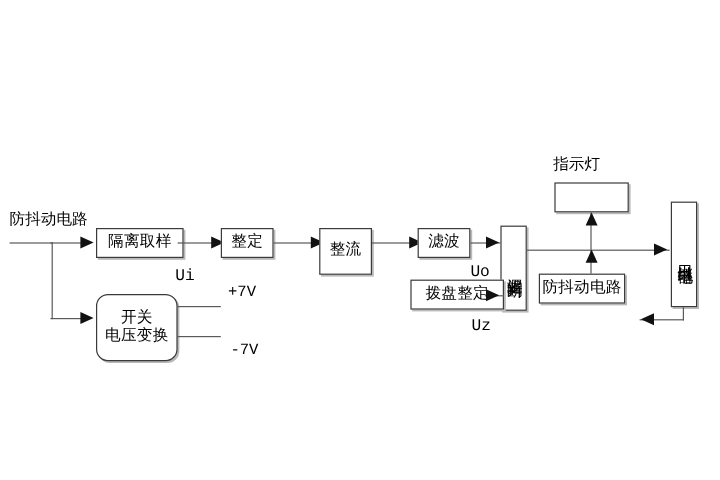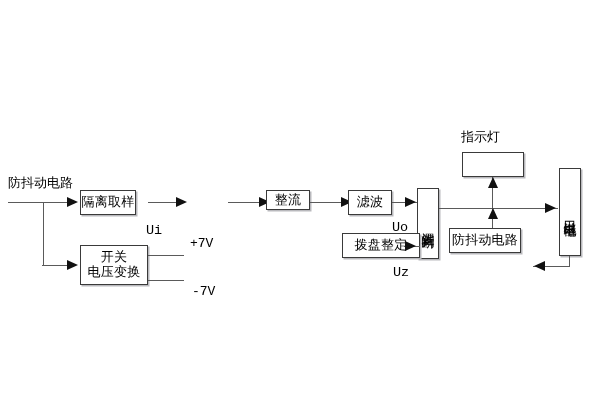--- a/index.html
+++ b/index.html
@@ -93,40 +93,41 @@
   <div class="hline" style="left:8px; top:202px; width:36px;"></div>
 
   <div class="hline" style="left:42px; top:202px; width:30px;"></div>
   <div class="arrow right" style="left:67px; top:197px;"></div>
 
   <div class="vline" style="left:43px; top:202px; height:64px;"></div>
 
   <div class="hline" style="left:42px; top:265px; width:30px;"></div>
   <div class="arrow right" style="left:67px; top:260px;"></div>
 
-  <div class="box" style="left:80px; top:190px; width:56px; height:25px;">隔离取样</div>
+  <div class="box" style="left:80px; top:190px; width:73px; height:25px;">隔离取样</div>
 
   <div class="lbl sig" style="left:146px; top:177px;">Ui</div>
   <div class="hline" style="left:148px; top:202px; width:34px;"></div>
   <div class="arrow right" style="left:176px; top:197px;"></div>
 
-  <div class="box" style="left:80px; top:245px; width:68px; height:40px;">开关
+  <div class="box" style="left:80px; top:245px; width:68px; height:56px;border-radius:10px;">开关
 电压变换</div>
 
   <div class="hline" style="left:148px; top:255px; width:36px;"></div>
   <div class="lbl" style="left:190px; top:236px;">+7V</div>
 
   <div class="hline" style="left:148px; top:280px; width:36px;"></div>
   <div class="lbl" style="left:192px; top:284px;">-7V</div>
 
+  <div class="box" style="left:184px; top:190px; width:44px; height:25px;">整定</div>
 
   <div class="hline" style="left:228px; top:202px; width:38px;"></div>
   <div class="arrow right" style="left:259px; top:197px;"></div>
 
-  <div class="box" style="left:266px; top:190px; width:44px; height:20px;">整流</div>
+  <div class="box" style="left:266px; top:190px; width:44px; height:39px;">整流</div>
 
   <div class="hline" style="left:310px; top:202px; width:38px;"></div>
   <div class="arrow right" style="left:341px; top:197px;"></div>
 
   <div class="box" style="left:348px; top:190px; width:44px; height:25px;">滤波</div>
 
   <div class="lbl sig" style="left:392px; top:174px;">Uo</div>
   <div class="hline" style="left:392px; top:202px; width:28px;"></div>
   <div class="arrow right" style="left:405px; top:197px;"></div>
 

